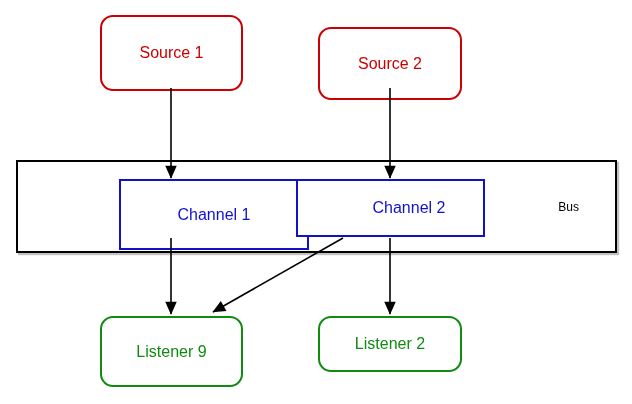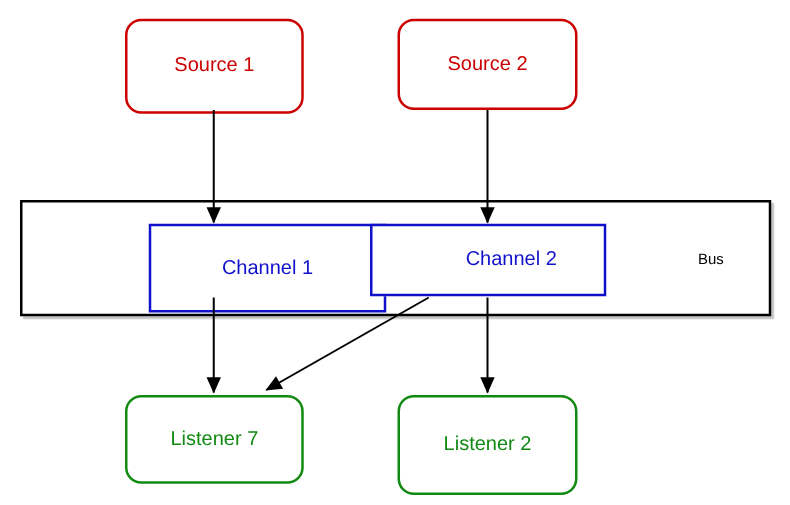--- a/index.html
+++ b/index.html
@@ -40,26 +40,26 @@
     border: 2px solid var(--c-listener, #128a12);
     color: var(--c-listener, #128a12);
   }
   .node-bus {
     border: 2px solid var(--c-bus, #000000);
     color: var(--c-bus, #000000);
     z-index: 1;
     box-shadow: 2px 2px 1px rgba(160,160,160,0.65);
   }
   #source1  { left: 100px; top: 15px;  width: 143px; height: 76px; }
-  #source2  { left: 318px; top: 15px;  width: 144px; height: 73px; }
+  #source2  { left: 318px; top: 27px;  width: 144px; height: 73px; }
   #bus      { left: 16px;  top: 160px; width: 601px; height: 93px; }
   #channel1 { left: 77px;  top: 179px; width: 190px; height: 71px; margin-left: 42px; }
   #channel2 { left: 296px; top: 179px; width: 189px; height: 58px; padding-left: 37px; }
   #listener1{ left: 100px; top: 316px; width: 143px; height: 71px; }
-  #listener2{ left: 318px; top: 316px; width: 144px; height: 80px; }
+  #listener2{ left: 318px; top: 316px; width: 144px; height: 56px; }
   .bus-label {
     position: absolute;
     right: 36px;
     top: 50%;
     transform: translateY(-50%);
     font-size: 12px;
   }
   .edges-layer {
     position: absolute;
     left: 0;
@@ -94,21 +94,21 @@
 
   <div id="channel1" class="node node-channel">
     <span>Channel 1</span>
   </div>
 
   <div id="channel2" class="node node-channel">
     <span>Channel 2</span>
   </div>
 
   <div id="listener1" class="node node-listener rounded">
-    <span>Listener 7</span>
+    <span>Listener 9</span>
   </div>
 
   <div id="listener2" class="node node-listener rounded">
     <span>Listener 2</span>
   </div>
 
   <svg class="edges-layer" id="edges" viewBox="0 0 632 404" xmlns="http://www.w3.org/2000/svg">
     <defs>
       <marker id="arrowhead" viewBox="0 0 10 10" refX="9" refY="5" markerWidth="9" markerHeight="9" orient="auto-start-reverse">
         <path d="M0.5,1 L9.5,5 L0.5,9 z" fill="#000000"></path>

